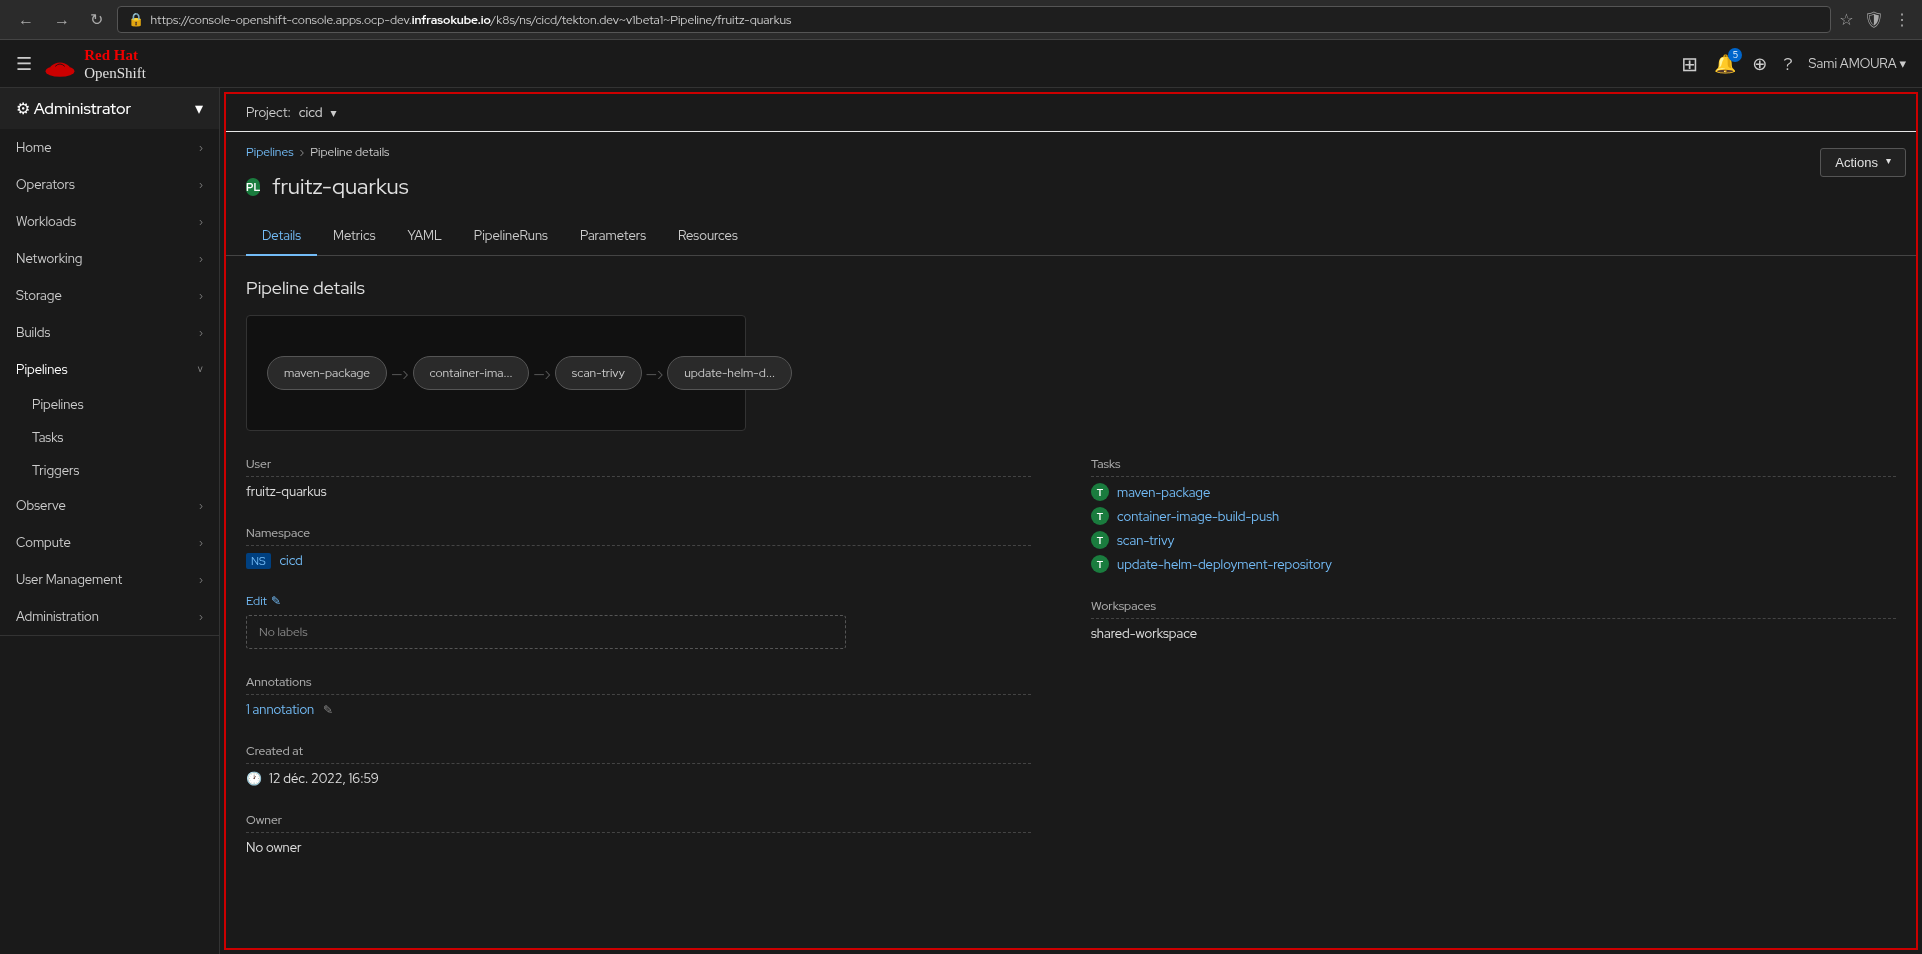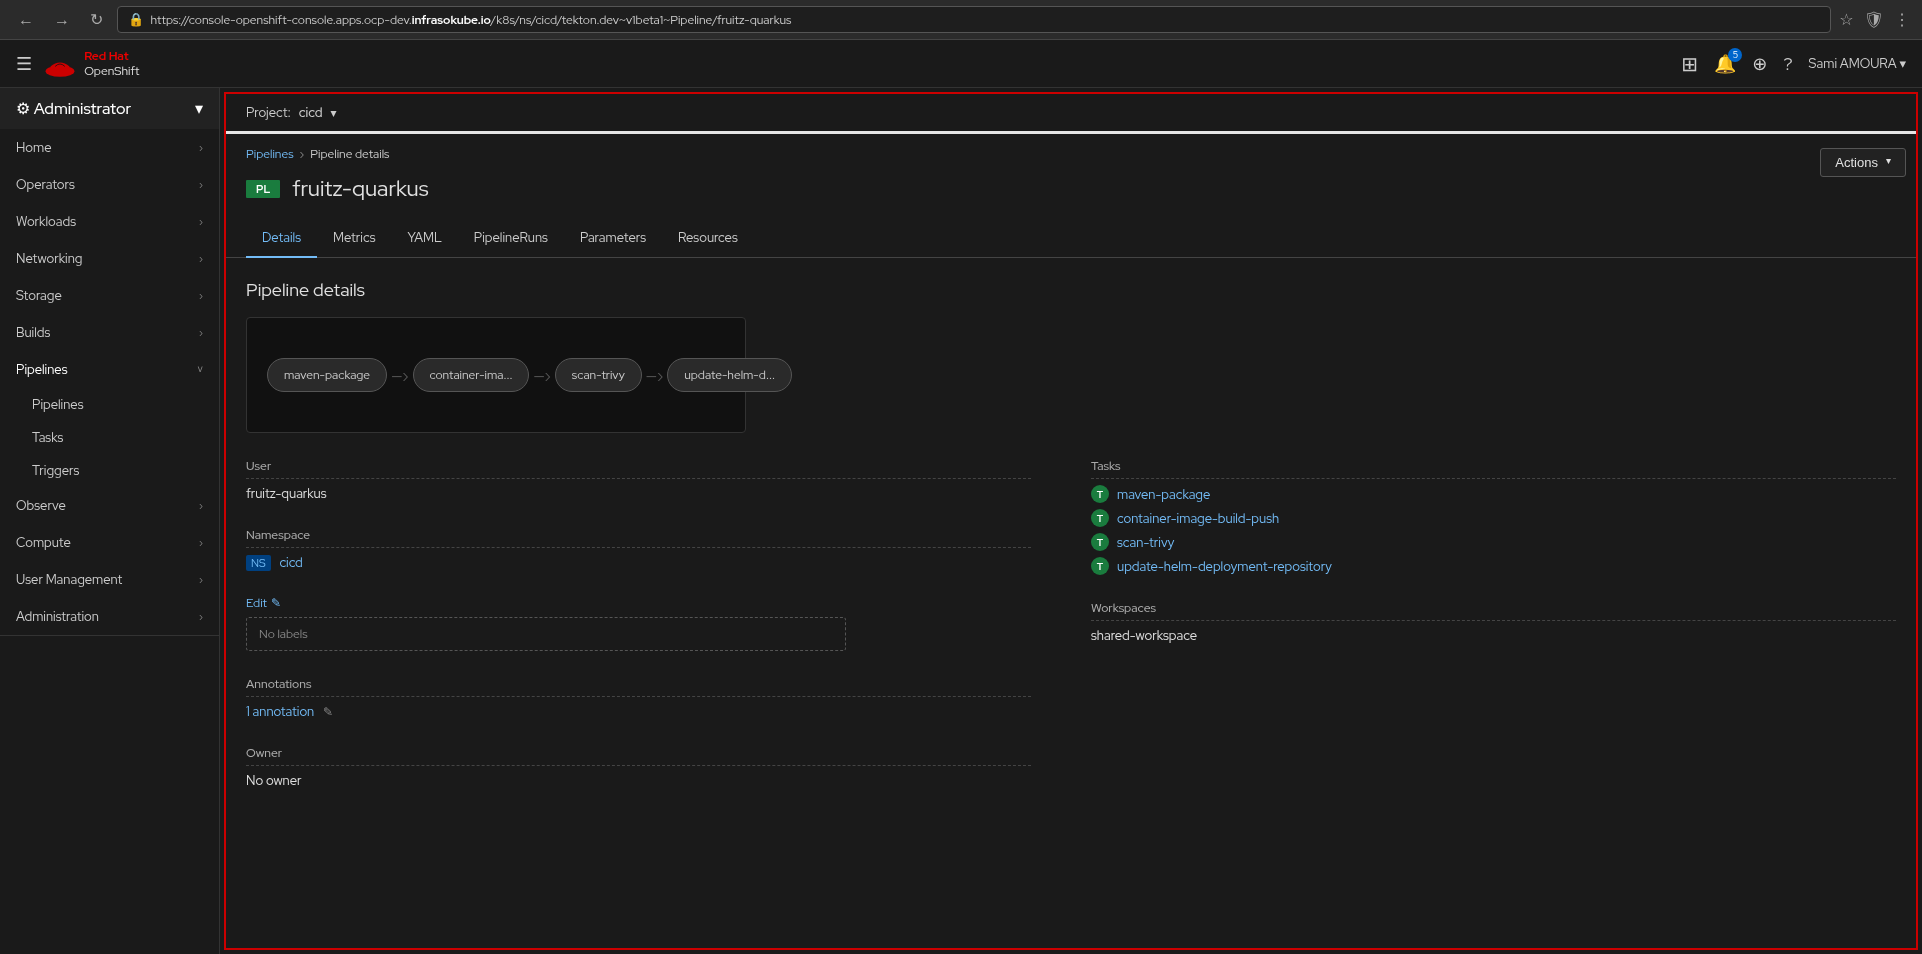--- a/index.html
+++ b/index.html
@@ -58,21 +58,21 @@
     .hamburger { font-size: 18px; cursor: pointer; color: #ccc; }
     .redhat-logo {
       display: flex;
       align-items: center;
       gap: 8px;
     }
     .rh-hat {
       width: 32px;
       height: 28px;
     }
-    .rh-text { font-size: 12px; line-height: 1.2; color: #e0e0e0; }
+    .rh-text { font-size: 15px; line-height: 1.2; color: #e0e0e0; font-family: Liberation Serif, serif; }
     .rh-text .red-hat { color: #ee0000; font-weight: bold; }
     .top-nav-spacer { flex: 1; }
     .top-nav-icons { display: flex; align-items: center; gap: 16px; color: #ccc; font-size: 18px; }
     .notif-badge { position: relative; }
     .badge {
       position: absolute;
       top: -4px;
       right: -6px;
       background: #0066cc;
       color: white;
@@ -144,21 +144,21 @@
       margin: 4px;
       min-height: calc(100% - 8px);
       background: #1a1a1a;
     }
 
     
     .project-bar {
       display: flex;
       align-items: center;
       padding: 10px 20px;
-      border-bottom: 3px solid #e5e5e5;
+      border-bottom: 1px solid #e5e5e5;
       gap: 8px;
       background: #1a1a1a;
     }
     .project-label { color: #ccc; font-size: 13px; }
     .project-name { color: #ccc; font-size: 13px; font-weight: 500; }
     .project-dropdown { color: #ccc; font-size: 12px; cursor: pointer; }
 
     
     .breadcrumb {
       padding: 12px 20px 8px;
@@ -176,22 +176,22 @@
       display: flex;
       align-items: center;
       padding: 4px 20px 16px;
       gap: 12px;
     }
     .pl-badge {
       background: #1a7c3e;
       color: white;
       font-size: 11px;
       font-weight: bold;
-      padding: 2px 10px;
-      border-radius: 1px;
+      padding: 2px 0;
+      border-radius: 8px;
     }
     .page-title {
       font-size: 22px;
       font-weight: 400;
       color: #e0e0e0;
     }
 
     
     .actions-btn {
       position: absolute;
@@ -559,20 +559,27 @@
             </div>
 
             <div class="detail-field">
               <div class="detail-label">Annotations</div>
               <div>
                 <span class="annotation-link">1 annotation</span>
                 <span class="edit-icon">✎</span>
               </div>
             </div>
 
+            <div class="detail-field">
+              <div class="detail-label">Created at</div>
+              <div class="detail-value">
+                <span class="created-icon">🕐</span>
+                <span>12 déc. 2022, 16:59</span>
+              </div>
+            </div>
 
             <div class="detail-field">
               <div class="detail-label">Owner</div>
               <div class="detail-value">No owner</div>
             </div>
 
           </div>
 
           <div class="detail-right">
 

